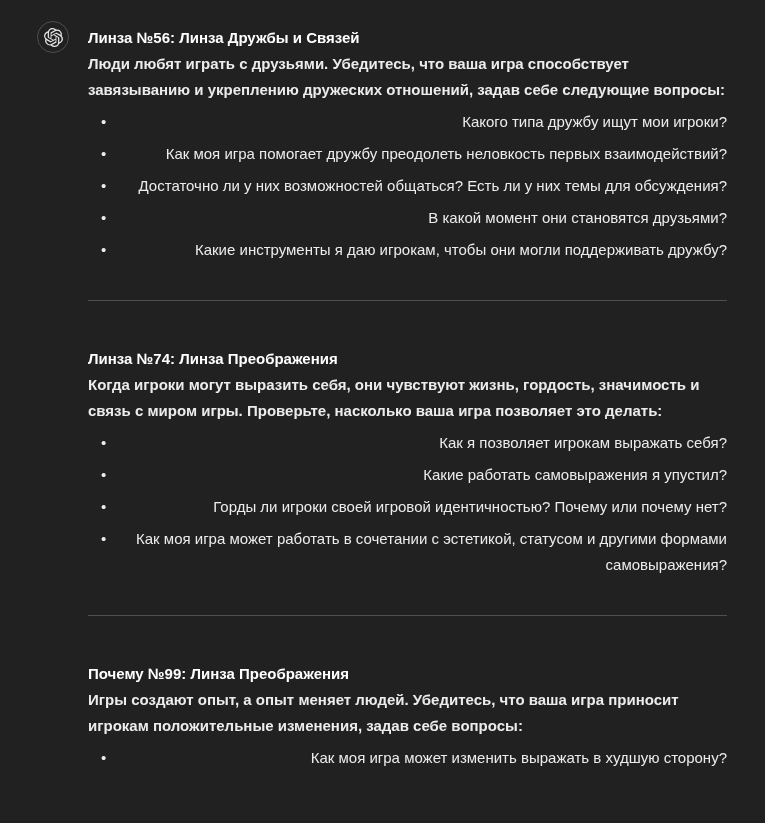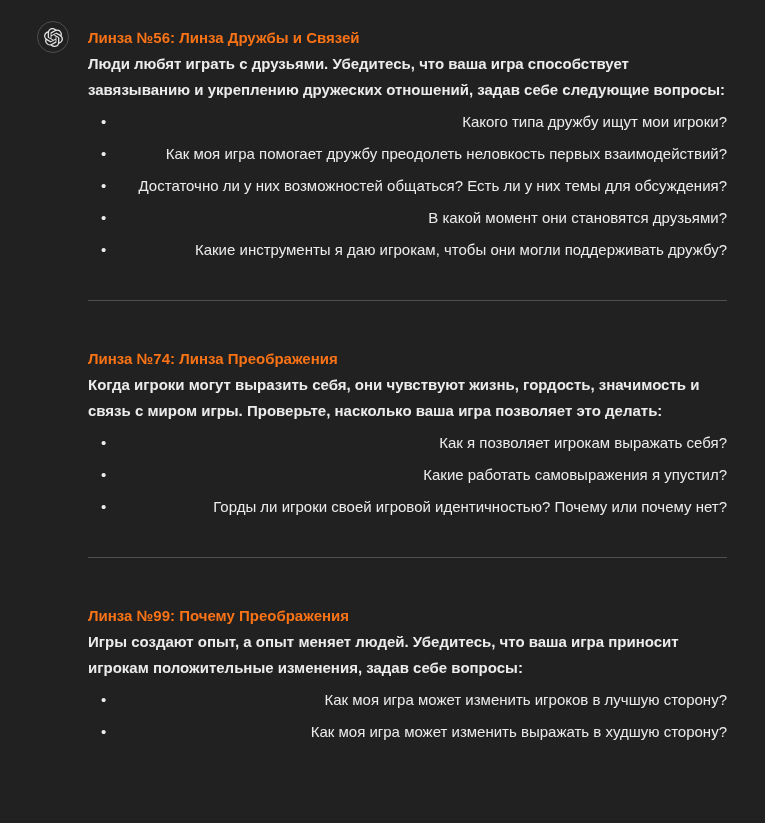--- a/index.html
+++ b/index.html
@@ -42,21 +42,21 @@
     padding-top: 4px;
     color: #ececec;
     font-size: 15px;
     line-height: 26px;
   }
   .lens-heading {
     margin: 0;
     font-size: 15px;
     line-height: 26px;
     font-weight: 700;
-    color: #f97316;
+    color: #ffffff;
   }
   .lens-paragraph {
     margin: 0;
     font-weight: bold;
   }
   .lens-questions {
     list-style: none;
     margin: 6px 0 0 0;
     padding: 0;
   }
@@ -107,28 +107,28 @@
 
     <hr class="section-divider">
 
     <section>
       <h3 class="lens-heading">Линза №74: Линза Преображения</h3>
       <p class="lens-paragraph">Когда игроки могут выразить себя, они чувствуют жизнь, гордость, значимость и связь с миром игры. Проверьте, насколько ваша игра позволяет это делать:</p>
       <ul class="lens-questions">
         <li>Как я позволяет игрокам выражать себя?</li>
         <li>Какие работать самовыражения я упустил?</li>
         <li>Горды ли игроки своей игровой идентичностью? Почему или почему нет?</li>
+        <li>Как моя игра может работать в сочетании с эстетикой, статусом и другими формами самовыражения?</li>
       </ul>
     </section>
 
     <hr class="section-divider">
 
     <section>
-      <h3 class="lens-heading">Линза №99: Почему Преображения</h3>
+      <h3 class="lens-heading">Почему №99: Линза Преображения</h3>
       <p class="lens-paragraph">Игры создают опыт, а опыт меняет людей. Убедитесь, что ваша игра приносит игрокам положительные изменения, задав себе вопросы:</p>
       <ul class="lens-questions">
-        <li>Как моя игра может изменить игроков в лучшую сторону?</li>
         <li>Как моя игра может изменить выражать в худшую сторону?</li>
       </ul>
     </section>
 
   </div>
 </div>
 
 </body></html>

